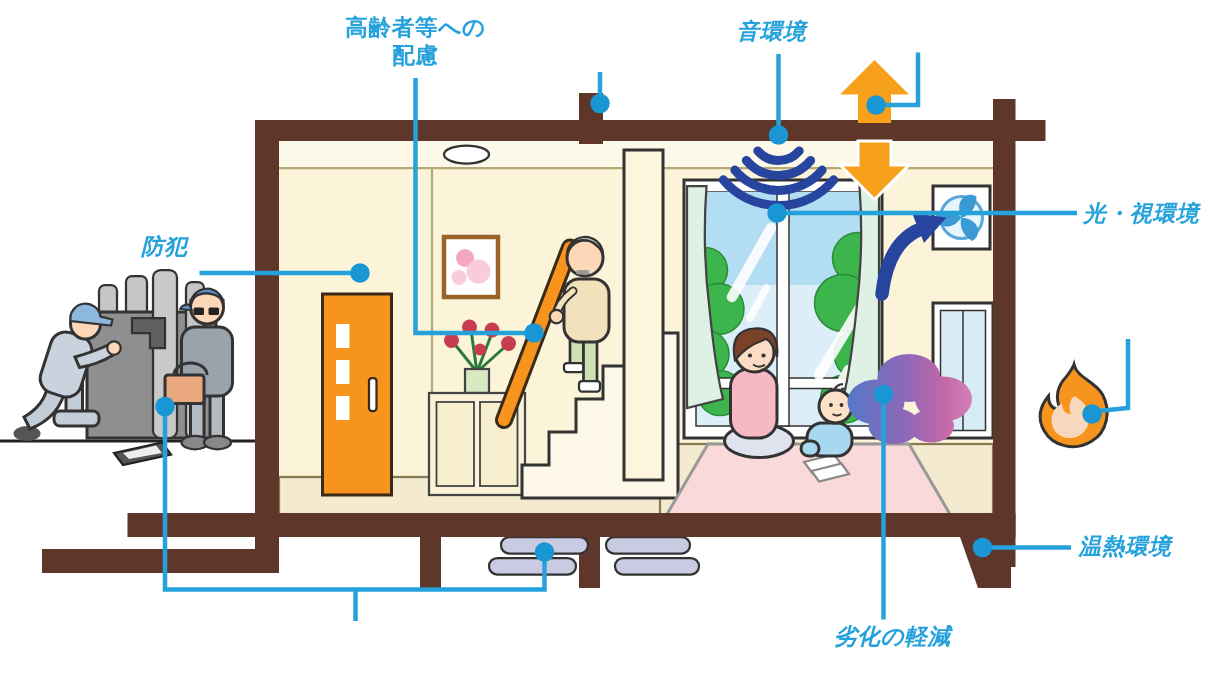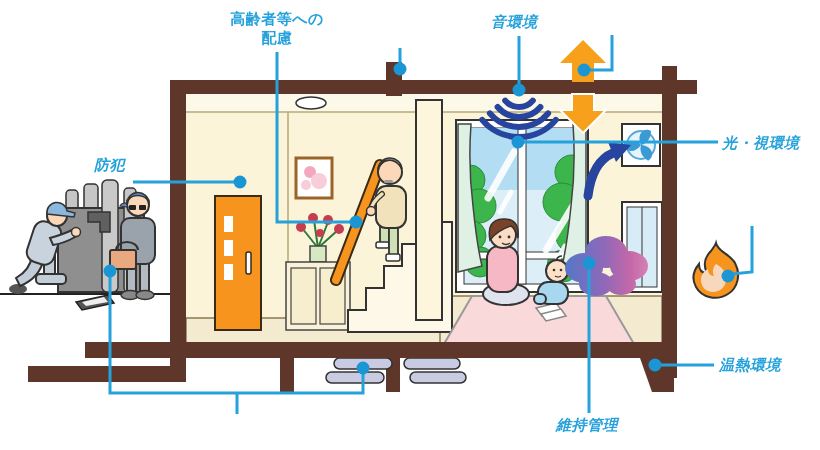--- a/index.html
+++ b/index.html
@@ -278,15 +278,15 @@
     <circle cx="363" cy="368" r="6.5"></circle>
   </g>
 </svg>
 
 <div class="lbl center" style="left:222px;top:10px;width:110px;">高齢者等への
 配慮</div>
 <div class="lbl nowrap" style="left:491px;top:13px;">音環境</div>
 <div class="lbl nowrap" style="left:94px;top:156px;text-align:center;">防犯</div>
 <div class="lbl nowrap" style="left:722px;top:134px;">光・視環境</div>
 <div class="lbl nowrap" style="left:719px;top:356px;">温熱環境</div>
-<div class="lbl nowrap" style="left:556px;top:416px;">維持管理</div>
+<div class="lbl nowrap" style="left:556px;top:416px;">劣化の軽減</div>
 
 </div>
 
 </body></html>

